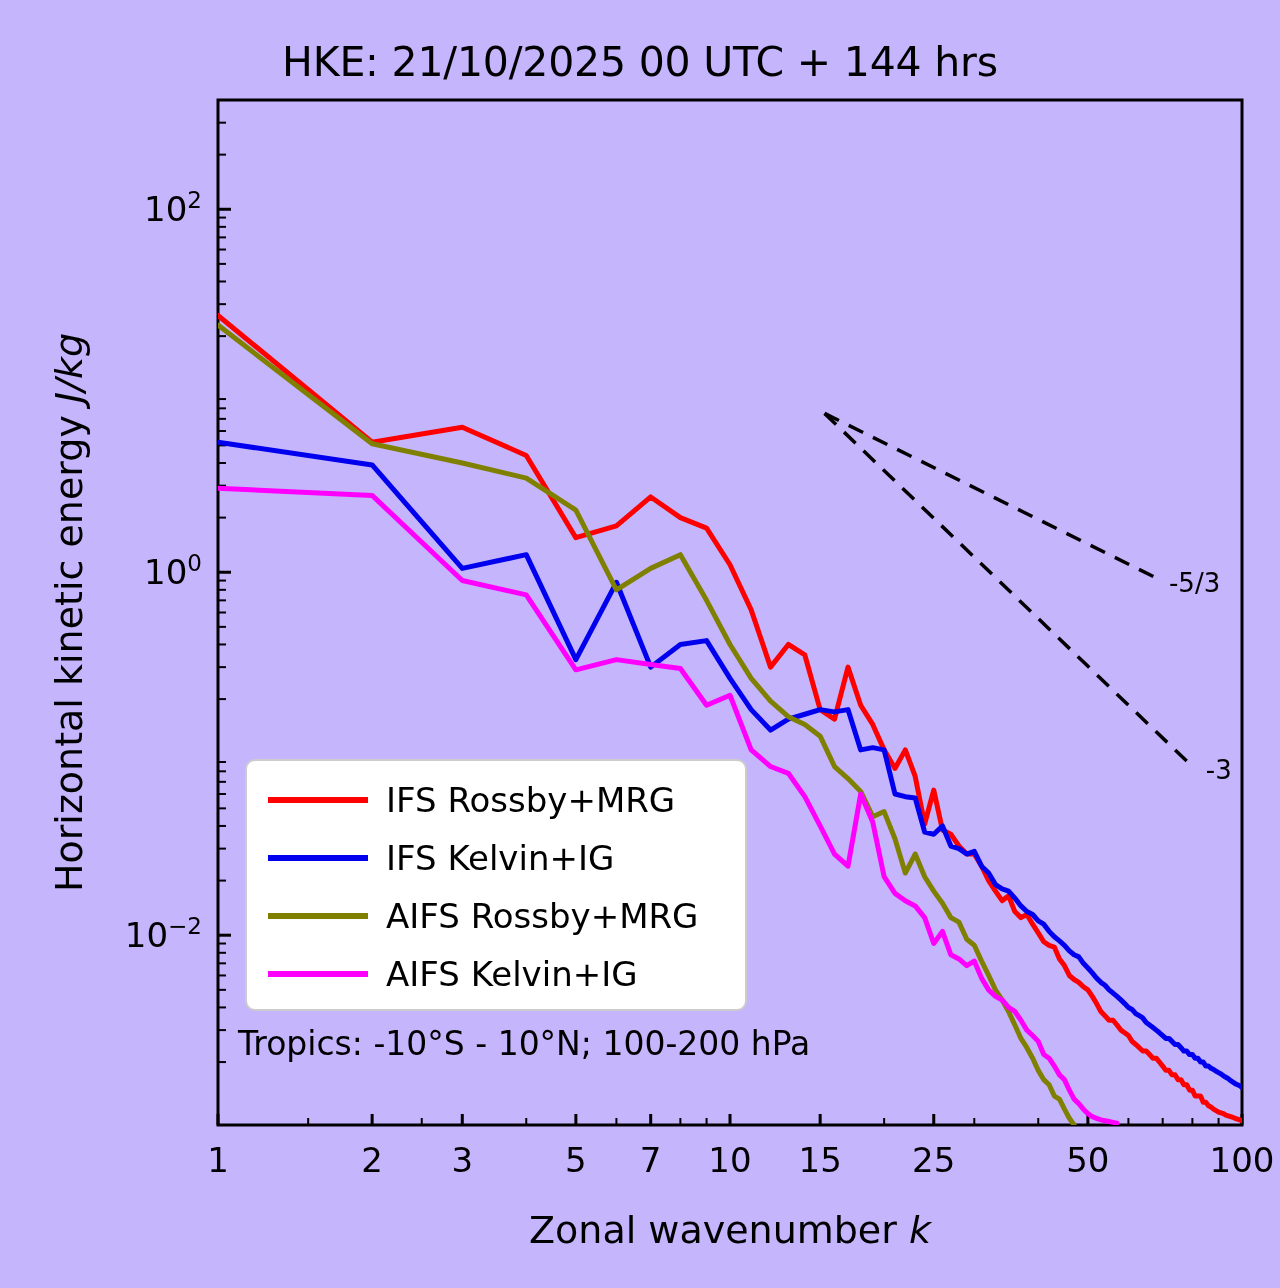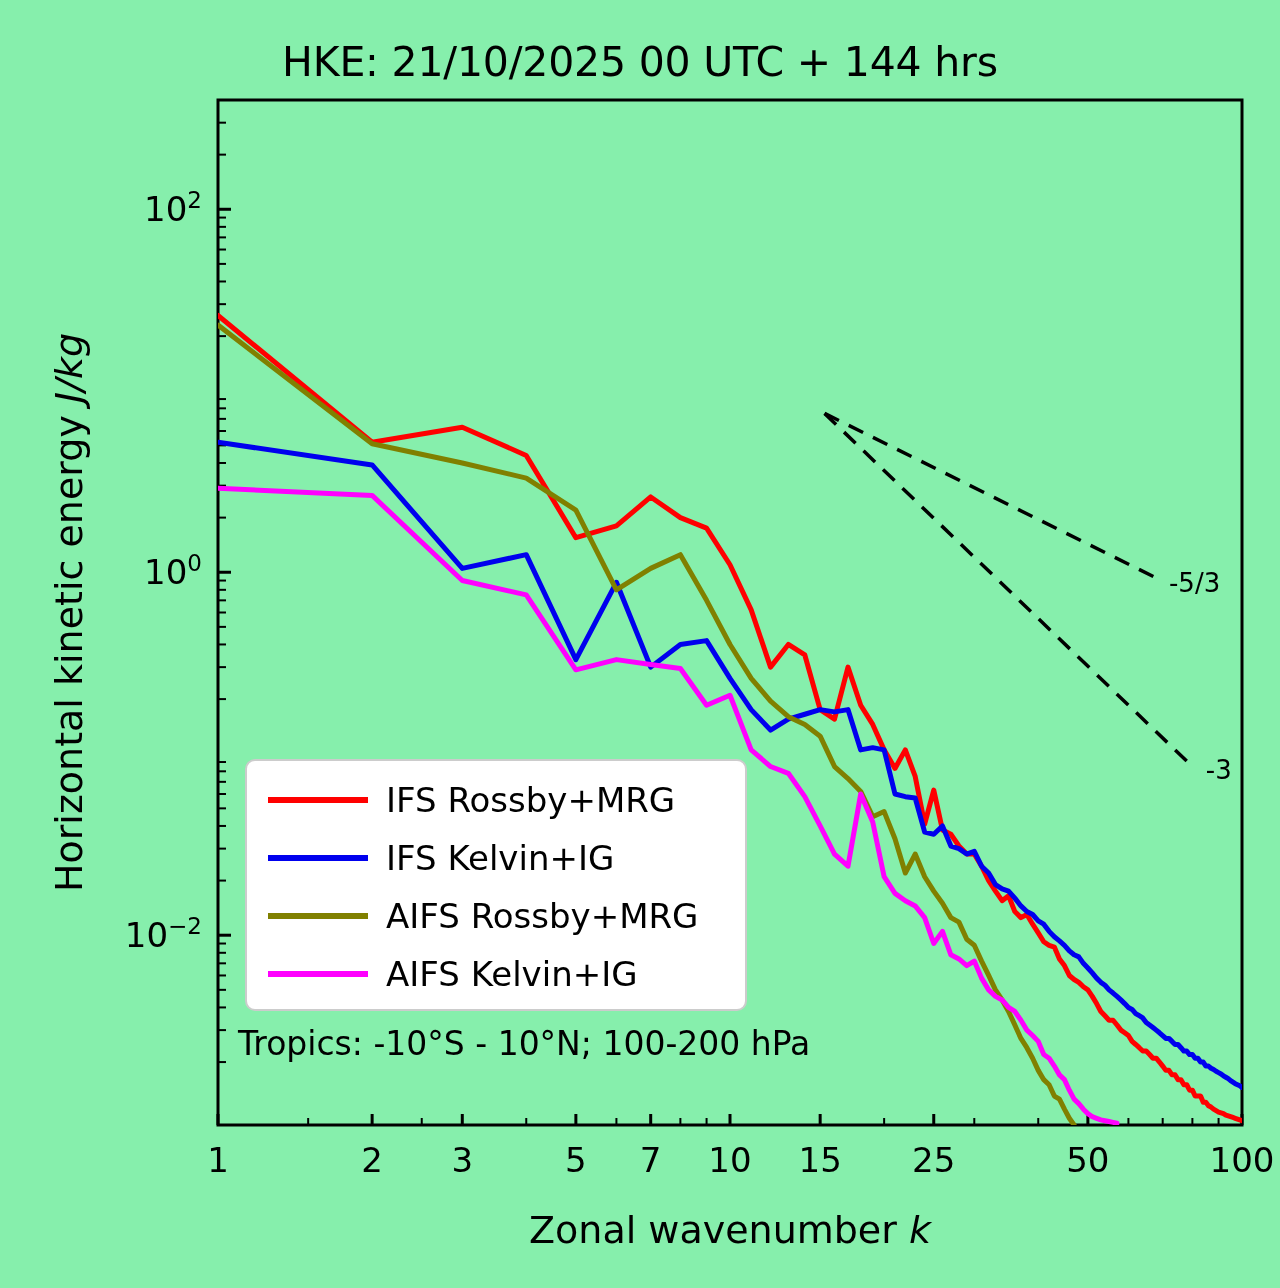--- a/index.html
+++ b/index.html
@@ -1,18 +1,18 @@
 <!DOCTYPE html>
 <html><head>
 <meta charset="utf-8">
 <style>
   html,body{margin:0;padding:0;background:#ffffff;}
   body{width:1280px;height:1288px;overflow:hidden;
        font-family:"DejaVu Sans","Liberation Sans",sans-serif;color:#000;}
-  #figure{position:relative;width:1280px;height:1288px;background:#86efac;}
+  #figure{position:relative;width:1280px;height:1288px;background:#c4b5fd;}
   #chart-title{position:absolute;left:0;top:38px;width:1280px;text-align:center;
                font-size:41px;letter-spacing:-0.2px;}
   #plot-svg{position:absolute;left:0;top:0;}
   .tick-label{font-size:34px;}
   .slope-label{font-size:26px;}
   .legend-label{font-size:34px;}
   .annot-text{font-size:33px;}
 </style>
 </head>
 <body>

